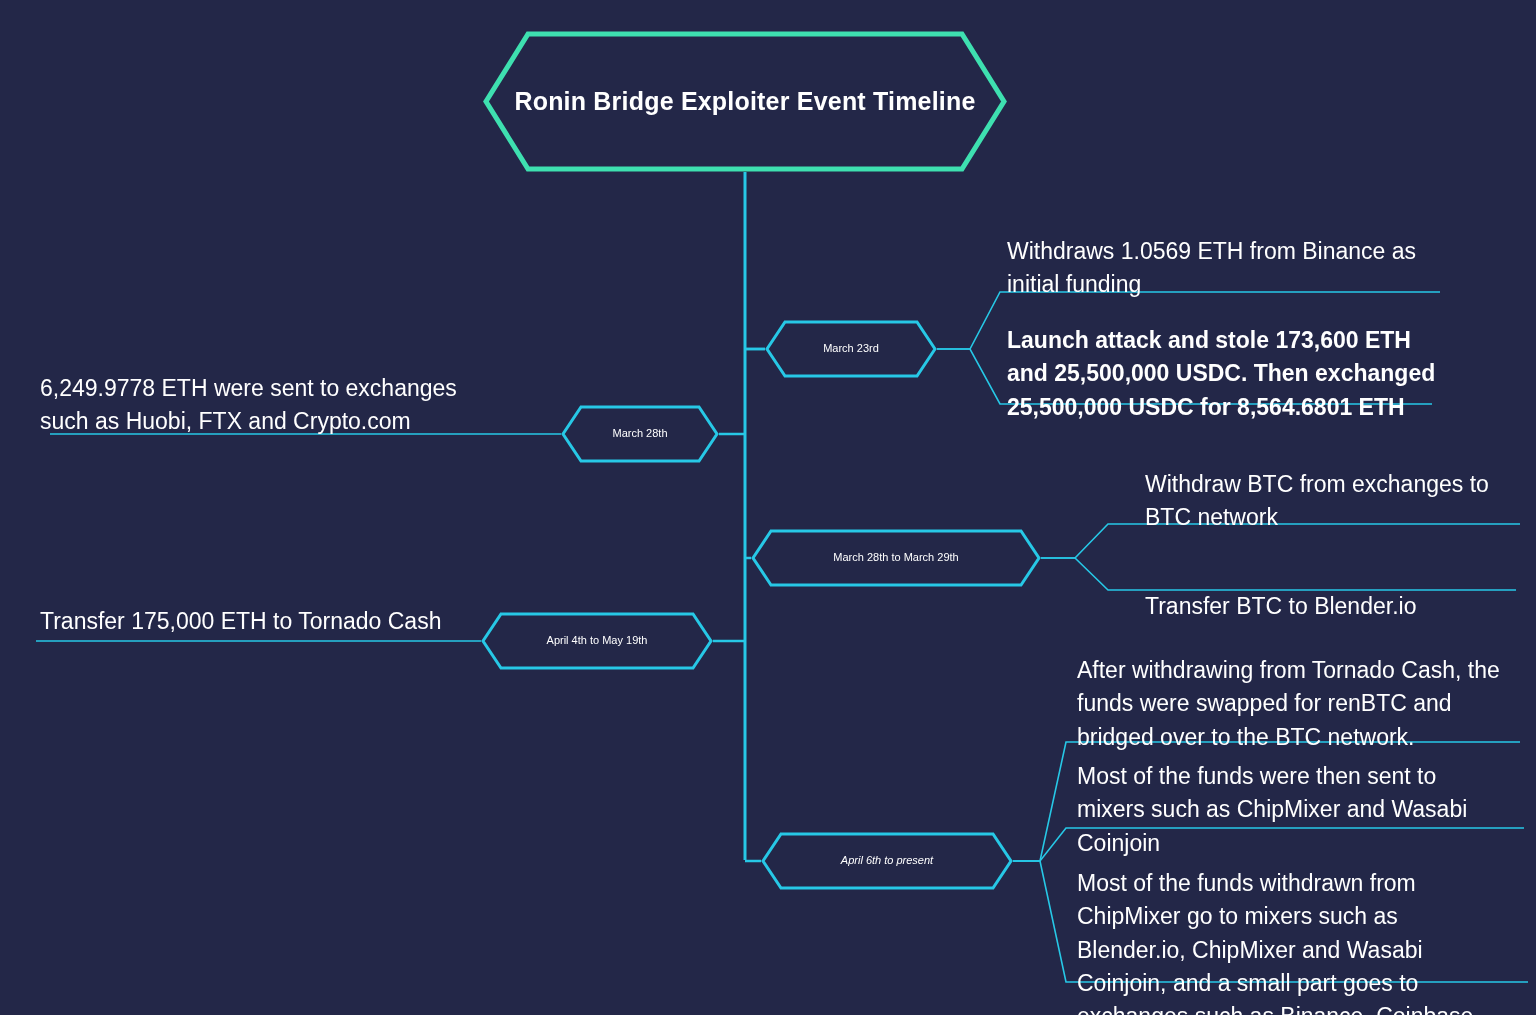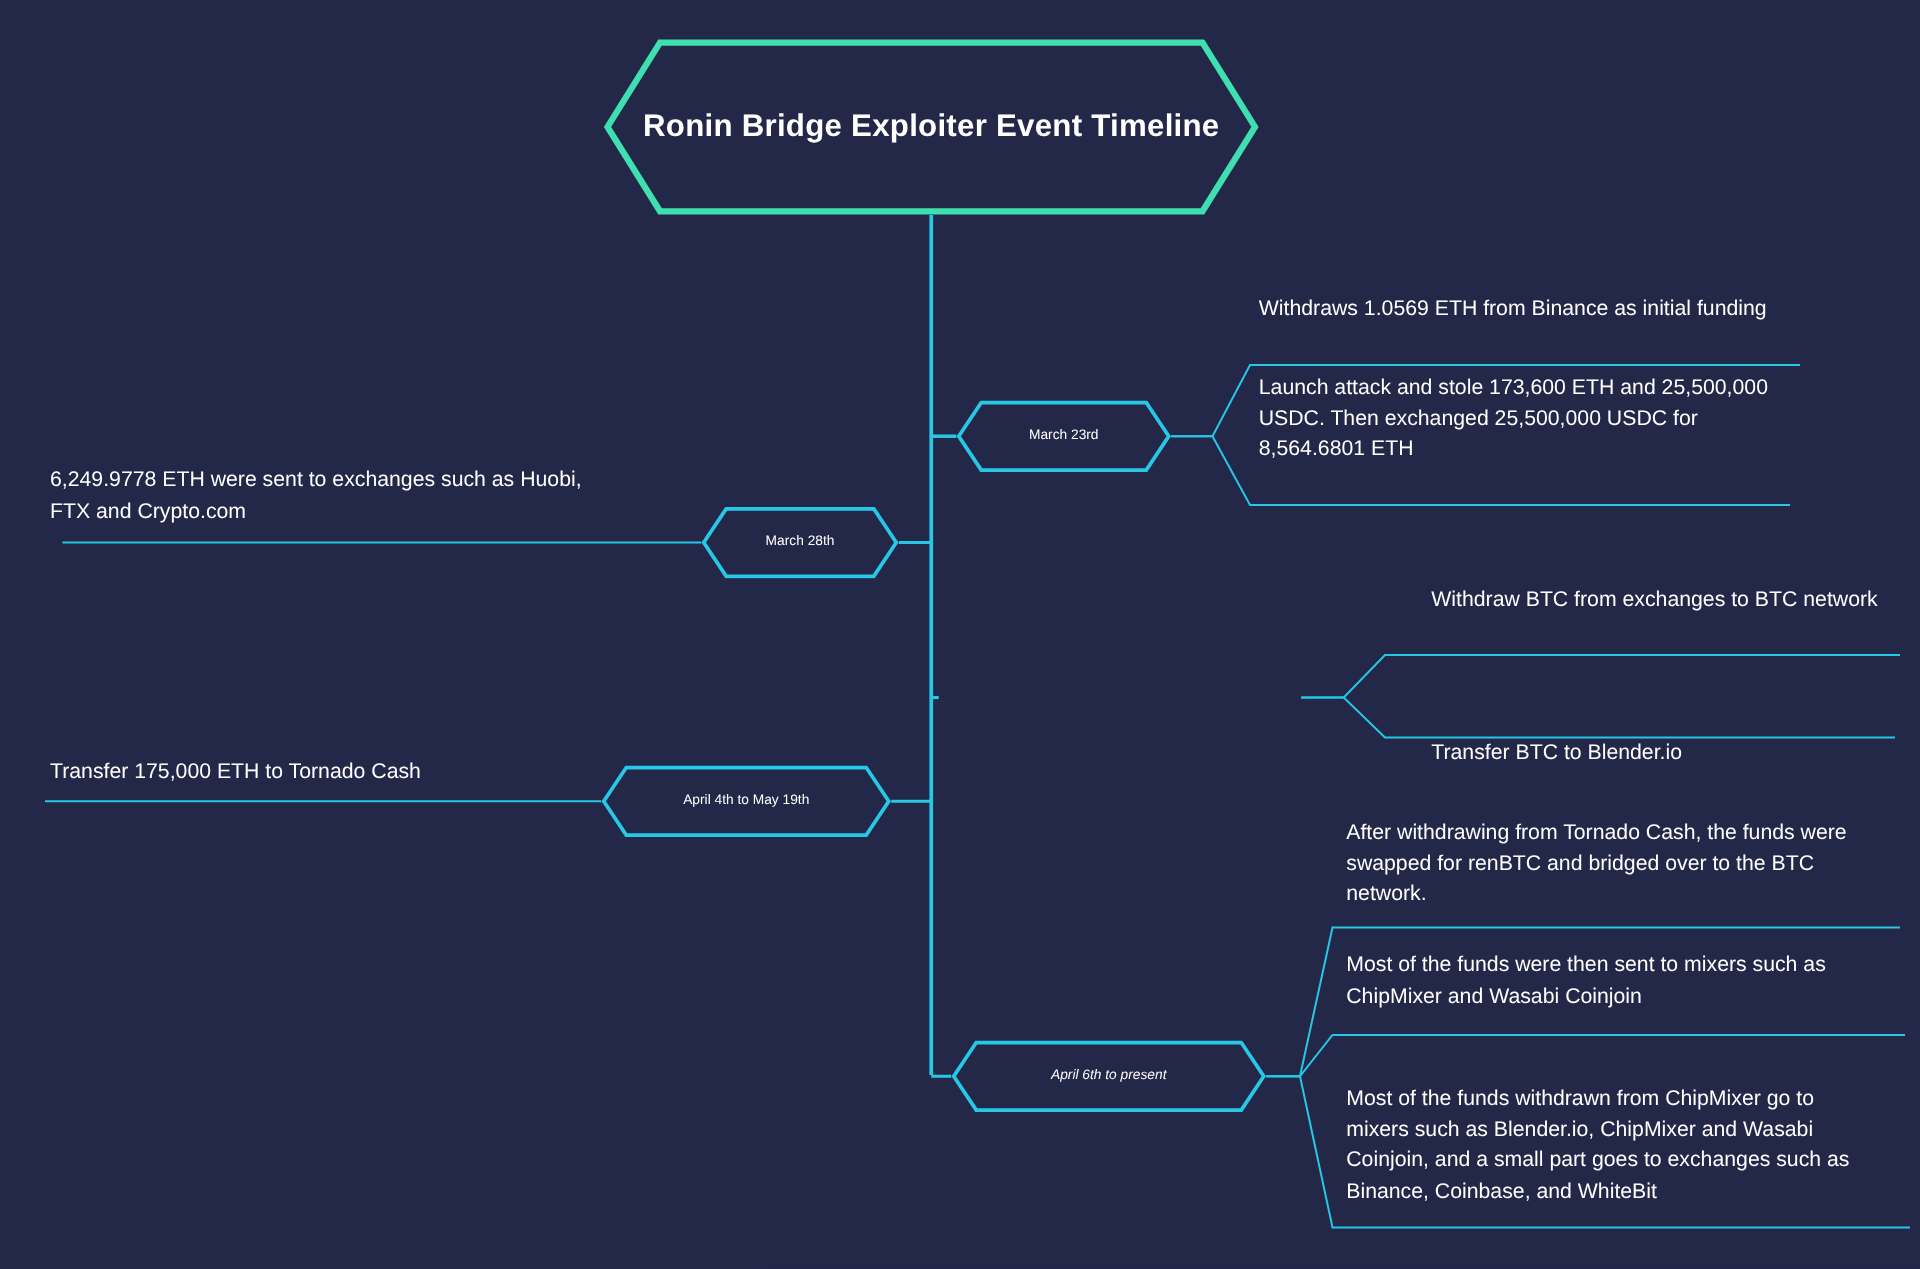--- a/index.html
+++ b/index.html
@@ -68,29 +68,29 @@
     font-size: 11px;
   }
   #node-mar23  { left: 765px;  top: 320px; width: 172px; height: 58px; }
   #node-mar28  { left: 561px;  top: 405px; width: 158px; height: 58px; }
   #node-mar2829{ left: 751px;  top: 529px; width: 290px; height: 58px; }
   #node-apr4   { left: 481px;  top: 612px; width: 232px; height: 58px; }
   #node-apr6   { left: 761px;  top: 832px; width: 252px; height: 58px; font-style: italic; }
 
   .leaf {
     position: absolute;
-    font-size: 17px;
+    font-size: 23px;
     line-height: 1.45;
     color: #ffffff;
   }
   .leaf.right { text-align: left; }
   .leaf.left  { text-align: left; }
 
   #leaf-r1 { left: 1007px; top: 235px; width: 455px; }
-  #leaf-r2 { left: 1007px; top: 298px; width: 440px; }
+  #leaf-r2 { left: 1007px; top: 324px; width: 440px; font-weight: bold; }
   #leaf-r3 { left: 1145px; top: 468px; width: 370px; }
   #leaf-r4 { left: 1145px; top: 546px; width: 370px; margin-top: 44px; }
   #leaf-r5 { left: 1077px; top: 654px; width: 425px; }
   #leaf-r6 { left: 1077px; top: 760px; width: 420px; }
   #leaf-r7 { left: 1077px; top: 867px; width: 425px; }
   #leaf-l1 { left: 40px;  top: 372px; width: 435px; }
   #leaf-l2 { left: 40px;  top: 605px; width: 430px; }
 </style>
 </head>
 <body>
@@ -141,20 +141,26 @@
     <div class="hex-label">March 23rd</div>
   </div>
 
   <div class="hex date-node" id="node-mar28">
     <svg class="hex-inner" viewBox="0 0 158 58" preserveAspectRatio="none">
       <polygon points="20,2 138,2 156,29 138,56 20,56 2,29" fill="none" stroke="#27c8e6" stroke-width="3"></polygon>
     </svg>
     <div class="hex-label">March 28th</div>
   </div>
 
+  <div class="hex date-node" id="node-mar2829">
+    <svg class="hex-inner" viewBox="0 0 290 58" preserveAspectRatio="none">
+      <polygon points="20,2 270,2 288,29 270,56 20,56 2,29" fill="none" stroke="#27c8e6" stroke-width="3"></polygon>
+    </svg>
+    <div class="hex-label">March 28th to March 29th</div>
+  </div>
 
   <div class="hex date-node" id="node-apr4">
     <svg class="hex-inner" viewBox="0 0 232 58" preserveAspectRatio="none">
       <polygon points="20,2 212,2 230,29 212,56 20,56 2,29" fill="none" stroke="#27c8e6" stroke-width="3"></polygon>
     </svg>
     <div class="hex-label">April 4th to May 19th</div>
   </div>
 
   <div class="hex date-node" id="node-apr6">
     <svg class="hex-inner" viewBox="0 0 252 58" preserveAspectRatio="none">

